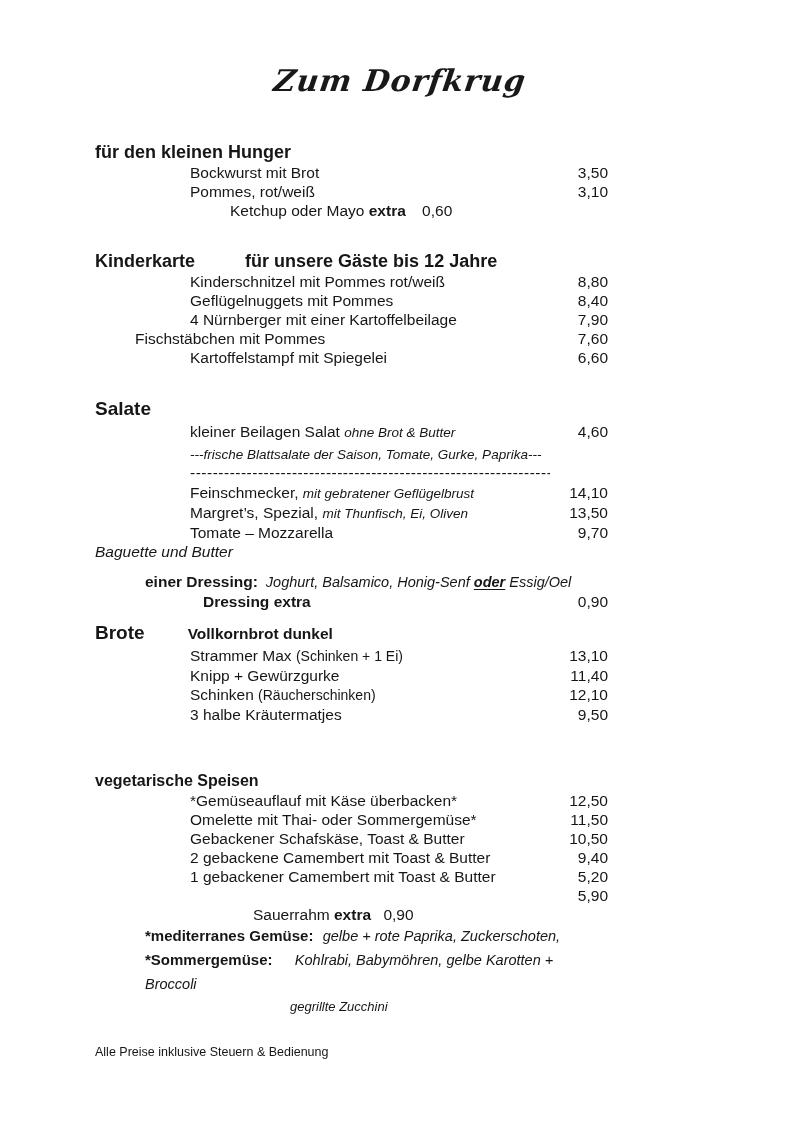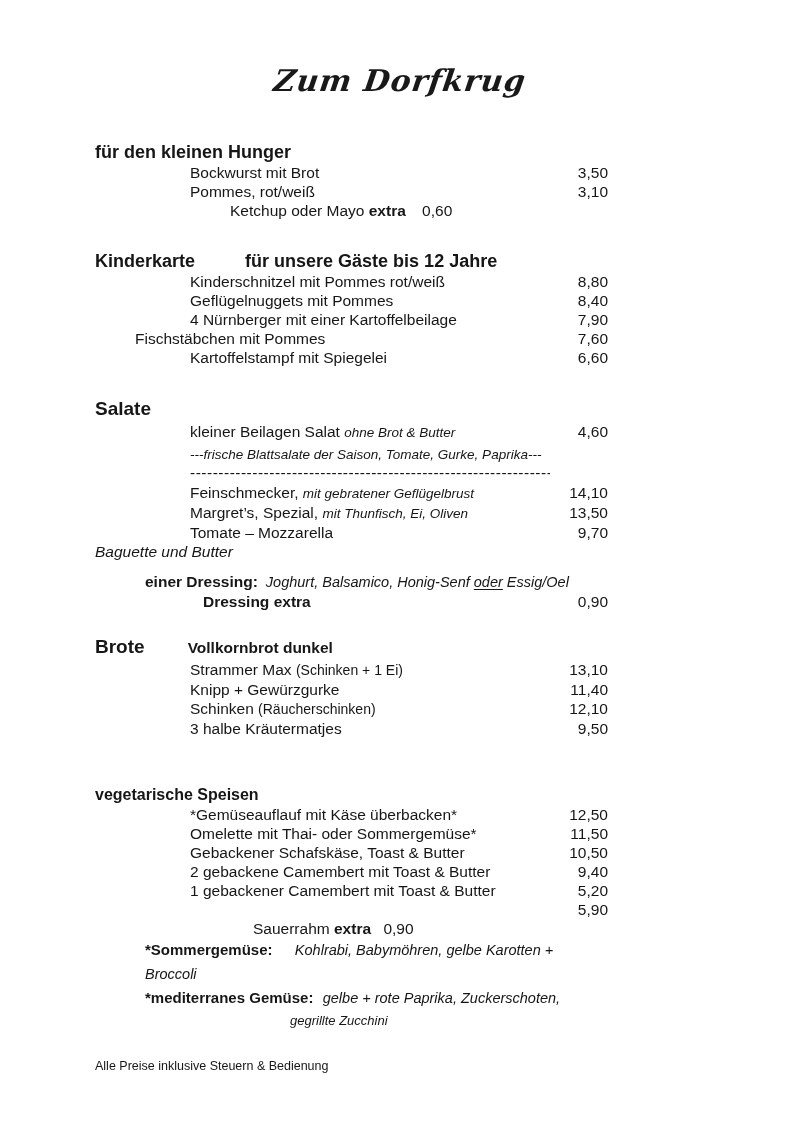--- a/index.html
+++ b/index.html
@@ -31,21 +31,21 @@
   .content { margin-left: 95px; width: 513px; }
 
   h2.h18 { font-size: 18px; line-height: 22px; font-weight: bold; }
   h2.h19 { font-size: 19px; line-height: 23px; font-weight: bold; }
   h2.h16 { font-size: 16px; line-height: 20px; font-weight: bold; }
 
   .sec-a { margin-top: 38px; }
   .sec-b { margin-top: 30px; }
   .sec-c { margin-top: 30px; }
   .dressing-block { margin-top: 11px; }
-  .sec-brote { margin-top: 24px; }
+  .sec-brote { margin-top: 10px; }
   .sec-veg { margin-top: 47px; }
 
   .row { display: flex; align-items: baseline; margin-left: 95px; }
   .row.outdent { margin-left: 40px; }
   .row .nm { white-space: nowrap; }
   .row .pr { margin-left: auto; white-space: nowrap; }
 
   .note13 { font-style: italic; font-size: 13.5px; }
   .note15 { font-size: 14px; }
 
@@ -68,21 +68,21 @@
 
   .veg-sub { margin-left: 158px; }
   .footnote { margin-left: 50px; line-height: 23px; }
   .footnote .fn-label { font-weight: bold; font-size: 15px; }
   .footnote .fn-text { font-style: italic; font-size: 14.5px; }
   .footnote .fn-gap-wide { margin-left: 18px; }
   .footnote .fn-gap { margin-left: 5px; }
   .footnote-cont { margin-left: 195px; font-style: italic; font-size: 13px; line-height: 22px; }
 
   .footer-note { margin-top: 10px; margin-left: 0; font-size: 12.5px; line-height: 16px; }
-  u { text-underline-offset: 2px; }
+  u { text-underline-offset: 2px; font-weight: bold; }
 </style>
 </head>
 <body>
 
 <div class="page">
 
   <div class="title-wrap">
     <span class="title">Zum Dorfkrug</span>
   </div>
 
@@ -214,26 +214,26 @@
       </div>
       <div class="row">
         <span class="pr">5,90</span>
       </div>
       <div class="subline veg-sub">
         <span>Sauerrahm</span>
         <b class="inline-bold">extra</b>
         <span class="price-inline" style="margin-left:8px;">0,90</span>
       </div>
       <div class="footnote">
+        <span class="fn-label">*mediterranes Gemüse:</span>
+        <span class="fn-text fn-gap">gelbe + rote Paprika, Zuckerschoten,</span>
+      </div>
+      <div class="footnote">
         <span class="fn-label">*Sommergemüse:</span>
         <span class="fn-text fn-gap-wide">Kohlrabi, Babymöhren, gelbe Karotten + Broccoli</span>
       </div>
-      <div class="footnote">
-        <span class="fn-label">*mediterranes Gemüse:</span>
-        <span class="fn-text fn-gap">gelbe + rote Paprika, Zuckerschoten,</span>
-      </div>
       <div class="footnote-cont">gegrillte Zucchini</div>
     </section>
 
     <div class="footer-note" style="margin-top:26px;">Alle Preise inklusive Steuern &amp; Bedienung</div>
 
   </div>
 </div>
 
 </body></html>

